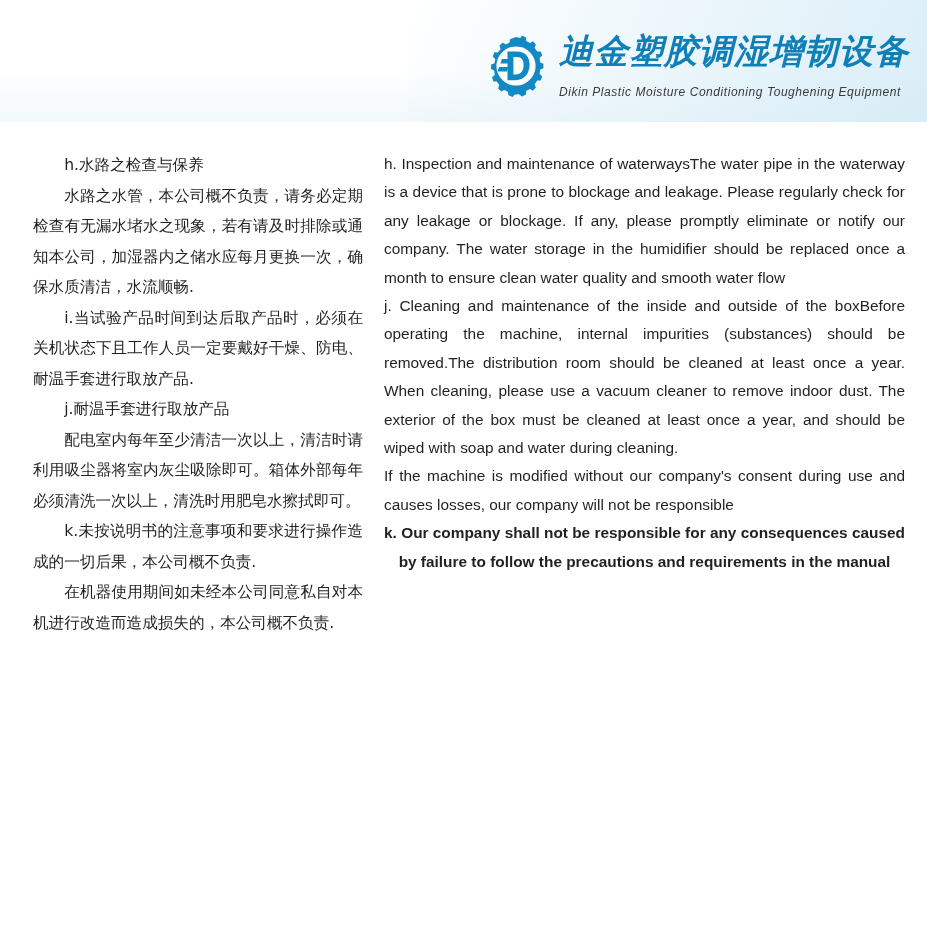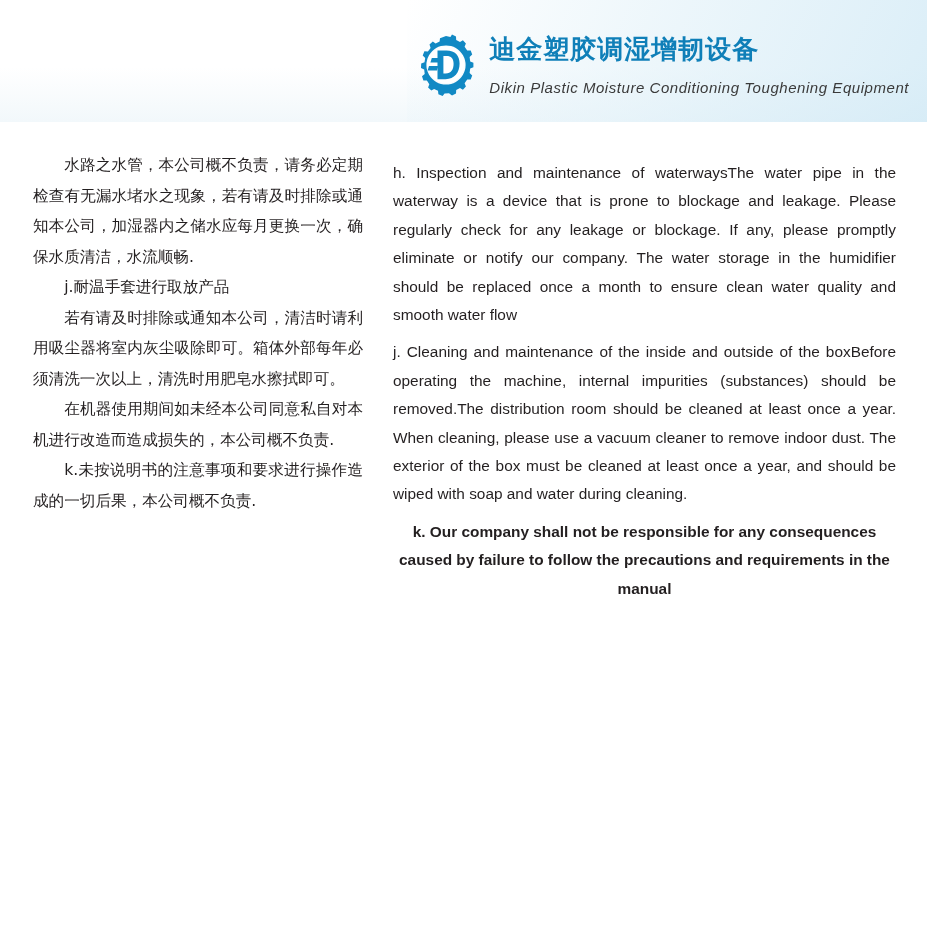--- a/index.html
+++ b/index.html
@@ -47,30 +47,31 @@
     position: relative;
     flex: 0 0 auto;
   }
   .logo-text {
     display: flex;
     flex-direction: column;
     justify-content: center;
     line-height: 1;
   }
   .logo-cn {
-    font-size: 26px;
+    font-size: 34px;
     font-weight: bold;
     letter-spacing: 1px;
     color: #0f7fb8;
     font-family: "DejaVu Sans", sans-serif;
+    font-style: italic;
     white-space: nowrap;
   }
   .logo-en {
     margin-top: 18px;
-    font-size: 15px;
+    font-size: 12px;
     letter-spacing: 0.55px;
     color: #3a3a3a;
     font-style: italic;
     white-space: nowrap;
     font-family: "Liberation Sans", sans-serif;
   }
 
   
   .content {
     position: absolute;
@@ -95,21 +96,21 @@
     margin: 0 0 0 0;
     font-family: "DejaVu Sans", "Liberation Sans", sans-serif;
     font-size: 15.6px;
     line-height: 30.5px;
     color: #231f20;
     text-align: justify;
     text-indent: 2em;
     text-justify: inter-ideograph;
   }
   .p-en {
-    margin: 9px;
+    margin: 0;
     font-family: "Liberation Sans", sans-serif;
     font-size: 15.4px;
     line-height: 28.4px;
     color: #231f20;
     text-align: justify;
   }
   .p-en.last-left {
     text-align: center;
     font-weight: bold;
   }
@@ -137,26 +138,29 @@
     <div class="logo-text">
       <div class="logo-cn">迪金塑胶调湿增韧设备</div>
       <div class="logo-en">Dikin Plastic Moisture Conditioning Toughening Equipment</div>
     </div>
   </div>
 </div>
 
 <div class="content">
 
   <div class="col col-cn">
+    <p class="p-cn">h.水路之检查与保养</p>
     <p class="p-cn">水路之水管，本公司概不负责，请务必定期检查有无漏水堵水之现象，若有请及时排除或通知本公司，加湿器内之储水应每月更换一次，确保水质清洁，水流顺畅.</p>
+    <p class="p-cn">i.当试验产品时间到达后取产品时，必须在关机状态下且工作人员一定要戴好干燥、防电、耐温手套进行取放产品.</p>
     <p class="p-cn">j.耐温手套进行取放产品</p>
-    <p class="p-cn">若有请及时排除或通知本公司，清洁时请利用吸尘器将室内灰尘吸除即可。箱体外部每年必须清洗一次以上，清洗时用肥皂水擦拭即可。</p>
+    <p class="p-cn">配电室内每年至少清洁一次以上，清洁时请利用吸尘器将室内灰尘吸除即可。箱体外部每年必须清洗一次以上，清洗时用肥皂水擦拭即可。</p>
+    <p class="p-cn">k.未按说明书的注意事项和要求进行操作造成的一切后果，本公司概不负责.</p>
     <p class="p-cn">在机器使用期间如未经本公司同意私自对本机进行改造而造成损失的，本公司概不负责.</p>
-    <p class="p-cn">k.未按说明书的注意事项和要求进行操作造成的一切后果，本公司概不负责.</p>
   </div>
 
   <div class="col col-en">
     <p class="p-en">h. Inspection and maintenance of waterwaysThe water pipe in the waterway is a device that is prone to blockage and leakage. Please regularly check for any leakage or blockage. If any, please promptly eliminate or notify our company. The water storage in the humidifier should be replaced once a month to ensure clean water quality and smooth water flow</p>
     <p class="p-en">j. Cleaning and maintenance of the inside and outside of the boxBefore operating the machine, internal impurities (substances) should be removed.The distribution room should be cleaned at least once a year. When cleaning, please use a vacuum cleaner to remove indoor dust. The exterior of the box must be cleaned at least once a year, and should be wiped with soap and water during cleaning.</p>
+    <p class="p-en">If the machine is modified without our company's consent during use and causes losses, our company will not be responsible</p>
     <p class="p-en last-left">k. Our company shall not be responsible for any consequences caused by failure to follow the precautions and requirements in the manual</p>
   </div>
 
 </div>
 
 </body></html>

